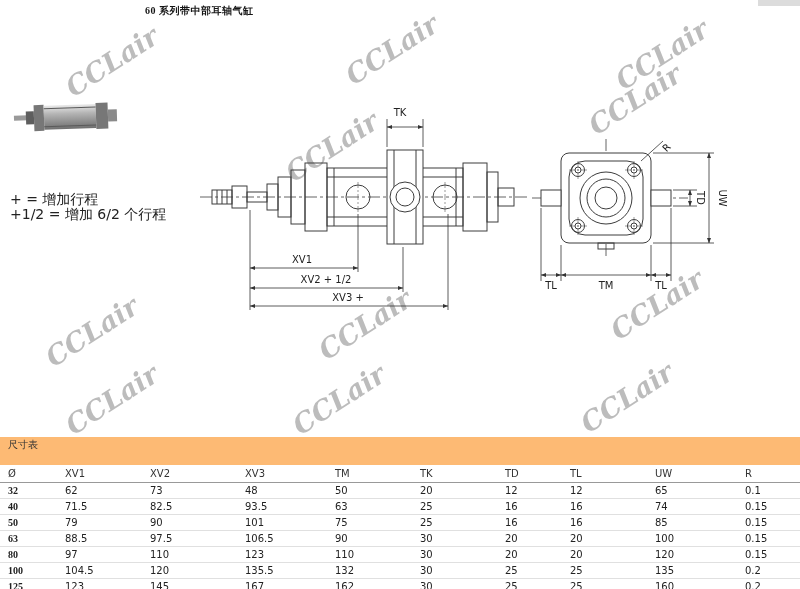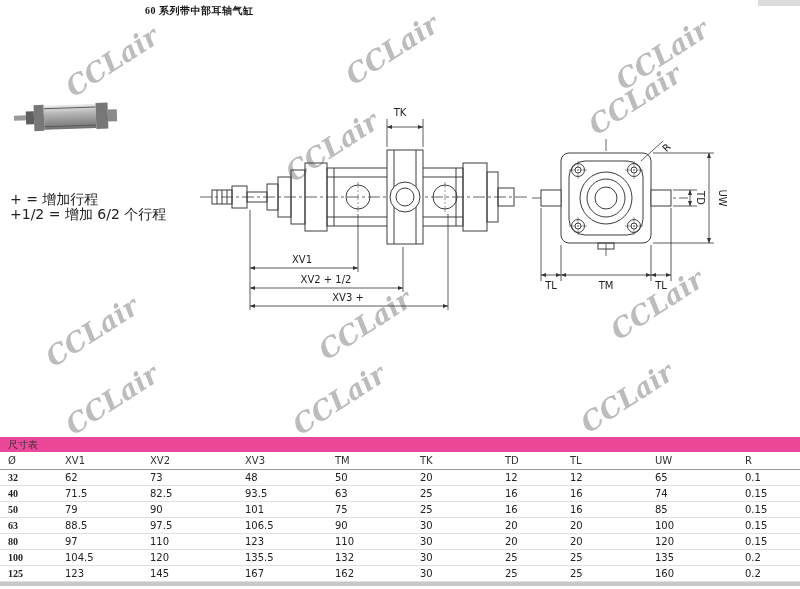--- a/index.html
+++ b/index.html
@@ -10,21 +10,21 @@
       font-size:27px;color:rgba(122,122,122,0.5);transform:rotate(-33deg);white-space:nowrap;}
   .title{position:absolute;left:145px;top:4px;margin:0;font-size:10px;font-weight:bold;color:#151515;z-index:3;letter-spacing:.5px;font-family:Liberation Serif, serif;}
   .corner-artifact{position:absolute;right:0;top:0;width:42px;height:6px;background:#dcdcdc;z-index:2;}
   .photo{position:absolute;left:12px;top:92px;z-index:2;}
   .notes{position:absolute;left:10px;top:192px;z-index:3;font-size:14px;color:#222;line-height:15px;}
   .drawing{position:absolute;left:0;top:0;z-index:2;}
   .drawing text{font-family:"DejaVu Sans","Liberation Sans",sans-serif;font-size:10px;fill:#222;}
   .cl{stroke-dasharray:12 3 3 3;stroke-width:0.8;}
   .cls{stroke-dasharray:6 2 2 2;stroke-width:0.6;stroke:#555;}
   .tbl-wrap{position:absolute;left:0;top:437px;width:800px;z-index:3;background:#fff;border-bottom:4px solid #c8c8c8;}
-  .tbl-bar{height:15px;line-height:15px;background:#ec4899;font-size:10px;color:#333;padding-left:8px;}
+  .tbl-bar{height:28px;line-height:15px;background:#fdba74;font-size:10px;color:#333;padding-left:8px;}
   table.dims{width:800px;border-collapse:collapse;table-layout:fixed;}
   table.dims th{font-size:10px;font-weight:normal;color:#333;text-align:left;height:17px;border-bottom:1px solid #999;padding:0 0 0 8px;}
   table.dims td{font-size:10px;color:#222;height:15px;border-bottom:1px solid #e0e0e0;padding:0 0 0 8px;}
   table.dims td.bore{font-weight:bold;font-family:Liberation Serif, serif;}
 </style>
 </head>
 <body>
 
 <div class="page">
 

